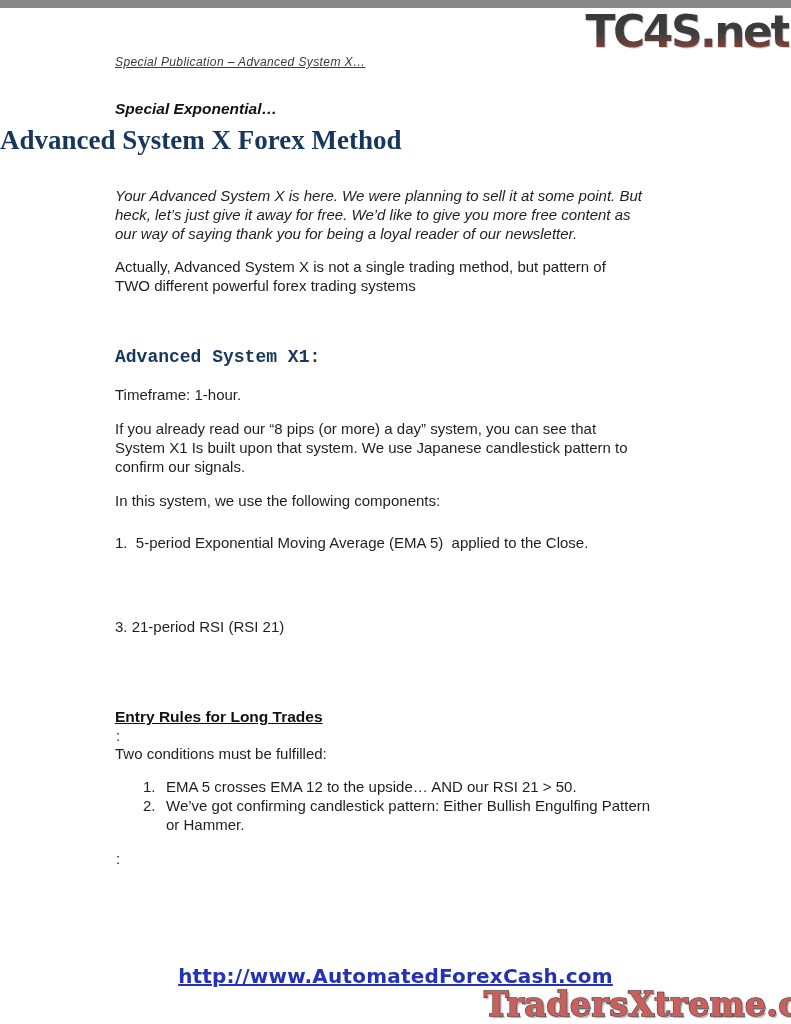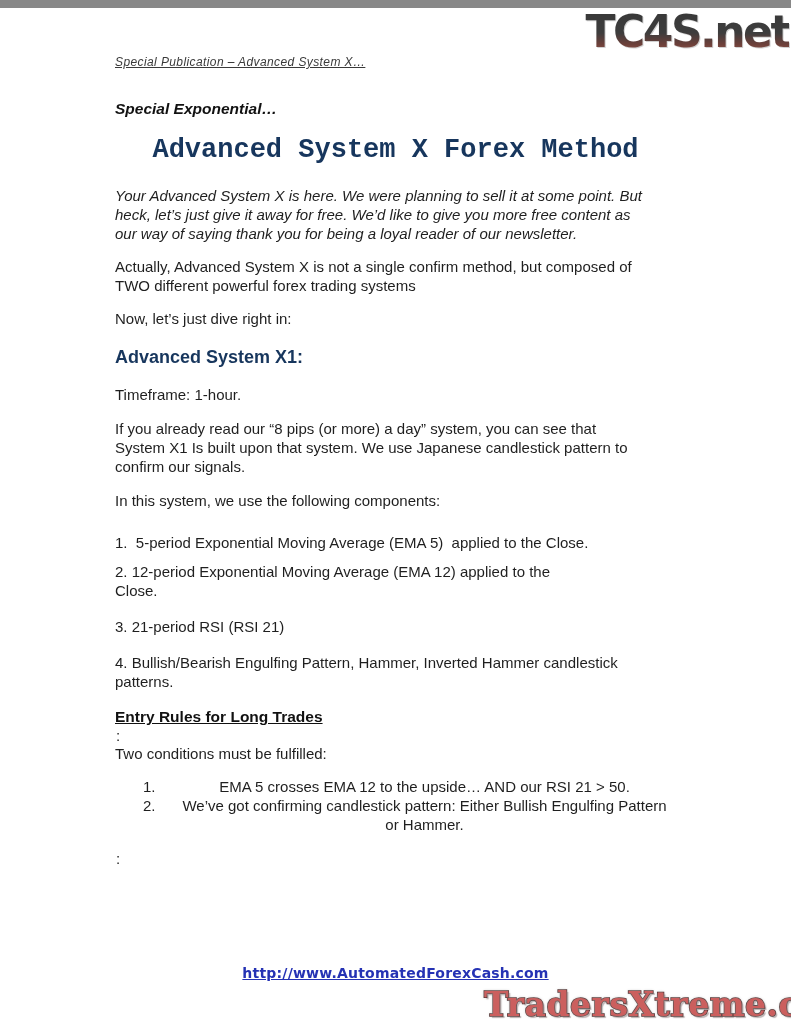--- a/index.html
+++ b/index.html
@@ -38,35 +38,35 @@
     color:#3a3a3a;
     letter-spacing:0.4px;
     text-decoration:underline;
   }
   .kicker{
     top:92px;left:115px;
     font-weight:bold;font-style:italic;
     font-size:15.5px;color:#111;
   }
   .doc-title{
-    top:127px;left:0;width:791px;
-    text-align:center;
-    font-family:Liberation Mono, monospace;
+    top:117px;left:0;width:791px;
+    text-align:left;
+    font-family:Liberation Serif, serif;
     font-weight:bold;
     font-size:27px;
     color:#17365d;
   }
 
   .p1{top:178px;left:115px;font-style:italic;}
   .p2{top:249px;left:115px;}
   .p3{top:301px;left:115px;}
 
   .h2{
     top:339px;left:115px;
-    font-family:Liberation Sans, sans-serif;
+    font-family:Liberation Mono, monospace;
     font-weight:bold;font-size:18px;color:#17365d;
   }
   .timeframe{top:377px;left:115px;}
   .body-if{top:411px;left:115px;}
   .comps-intro{top:483px;left:115px;}
   .comp1{top:525px;left:115px;}
   .comp2{top:554px;left:115px;}
   .comp3{top:609px;left:115px;}
   .comp4{top:645px;left:115px;}
 
@@ -76,21 +76,21 @@
     text-decoration:underline;
     color:#111;
     text-align:center;
   }
   .colon{top:718px;left:116px;}
   .two-cond{top:736px;left:115px;}
 
   .rules{top:769px;left:143px;width:540px;}
   .rule-row{display:grid;grid-template-columns:23px 1fr;}
   .rule-num{font-size:15px;line-height:19px;color:#1f1f1f;}
-  .rule-text{white-space:pre-wrap;font-size:15px;line-height:19px;color:#1f1f1f;text-align:center;}
+  .rule-text{white-space:pre-wrap;font-size:15px;line-height:19px;color:#1f1f1f;}
 
   .trailing-colon{top:841px;left:116px;}
 
   
   .watermark{
     top:486px;left:255px;
     width:292px;height:47px;
     background:rgba(255,255,255,0.72);
     border-radius:8px;
     box-shadow:0 0 8px 3px rgba(255,255,255,0.85);
@@ -108,21 +108,21 @@
     transform:scaleY(0.96);
   }
 
   .footer-link{
     top:956px;left:0;width:791px;
     text-align:center;
   }
   .footer-link a{
     font-family:"DejaVu Sans",sans-serif;
     font-weight:bold;
-    font-size:14px;
+    font-size:20px;
     color:#2532b4;
     text-decoration:underline;
     letter-spacing:0.2px;
   }
 
   .tx-logo{
     top:977px;left:484px;
     font-family:"DejaVu Serif",serif;
     font-weight:bold;
     font-size:33px;
@@ -143,40 +143,35 @@
 
   <div class="abs running-header">Special Publication – Advanced System X…</div>
 
   <div class="abs kicker">Special Exponential…</div>
 
   <div class="abs doc-title">Advanced System X Forex Method</div>
 
   <div class="abs txt p1">Your Advanced System X is here. We were planning to sell it at some point. But
 heck, let’s just give it away for free. We’d like to give you more free content as
 our way of saying thank you for being a loyal reader of our newsletter.</div>
-  <div class="abs txt p2">Actually, Advanced System X is not a single confirm method, but composed of
+  <div class="abs txt p2">Actually, Advanced System X is not a single trading method, but pattern of
 TWO different powerful forex trading systems</div>
-  <div class="abs txt p3">Now, let’s just dive right in:</div>
 
   <div class="abs h2">Advanced System X1:</div>
 
   <div class="abs txt timeframe">Timeframe: 1-hour.</div>
 
   <div class="abs txt body-if">If you already read our “8 pips (or more) a day” system, you can see that
 System X1 Is built upon that system. We use Japanese candlestick pattern to
 confirm our signals.</div>
 
   <div class="abs txt comps-intro">In this system, we use the following components:</div>
 
   <div class="abs txt comp1">1.  5-period Exponential Moving Average (EMA 5)  applied to the Close.</div>
-  <div class="abs txt comp2">2. 12-period Exponential Moving Average (EMA 12) applied to the
-Close.</div>
   <div class="abs txt comp3">3. 21-period RSI (RSI 21)</div>
-  <div class="abs txt comp4">4. Bullish/Bearish Engulfing Pattern, Hammer, Inverted Hammer candlestick
-patterns.</div>
 
   <div class="abs entry-heading">Entry Rules for Long Trades</div>
   <div class="abs txt colon">:</div>
   <div class="abs txt two-cond">Two conditions must be fulfilled:</div>
 
   <div class="abs rules">
     <div class="rule-row">
       <span class="rule-num">1.</span>
       <span class="rule-text">EMA 5 crosses EMA 12 to the upside… AND our RSI 21 &gt; 50.</span>
     </div>

